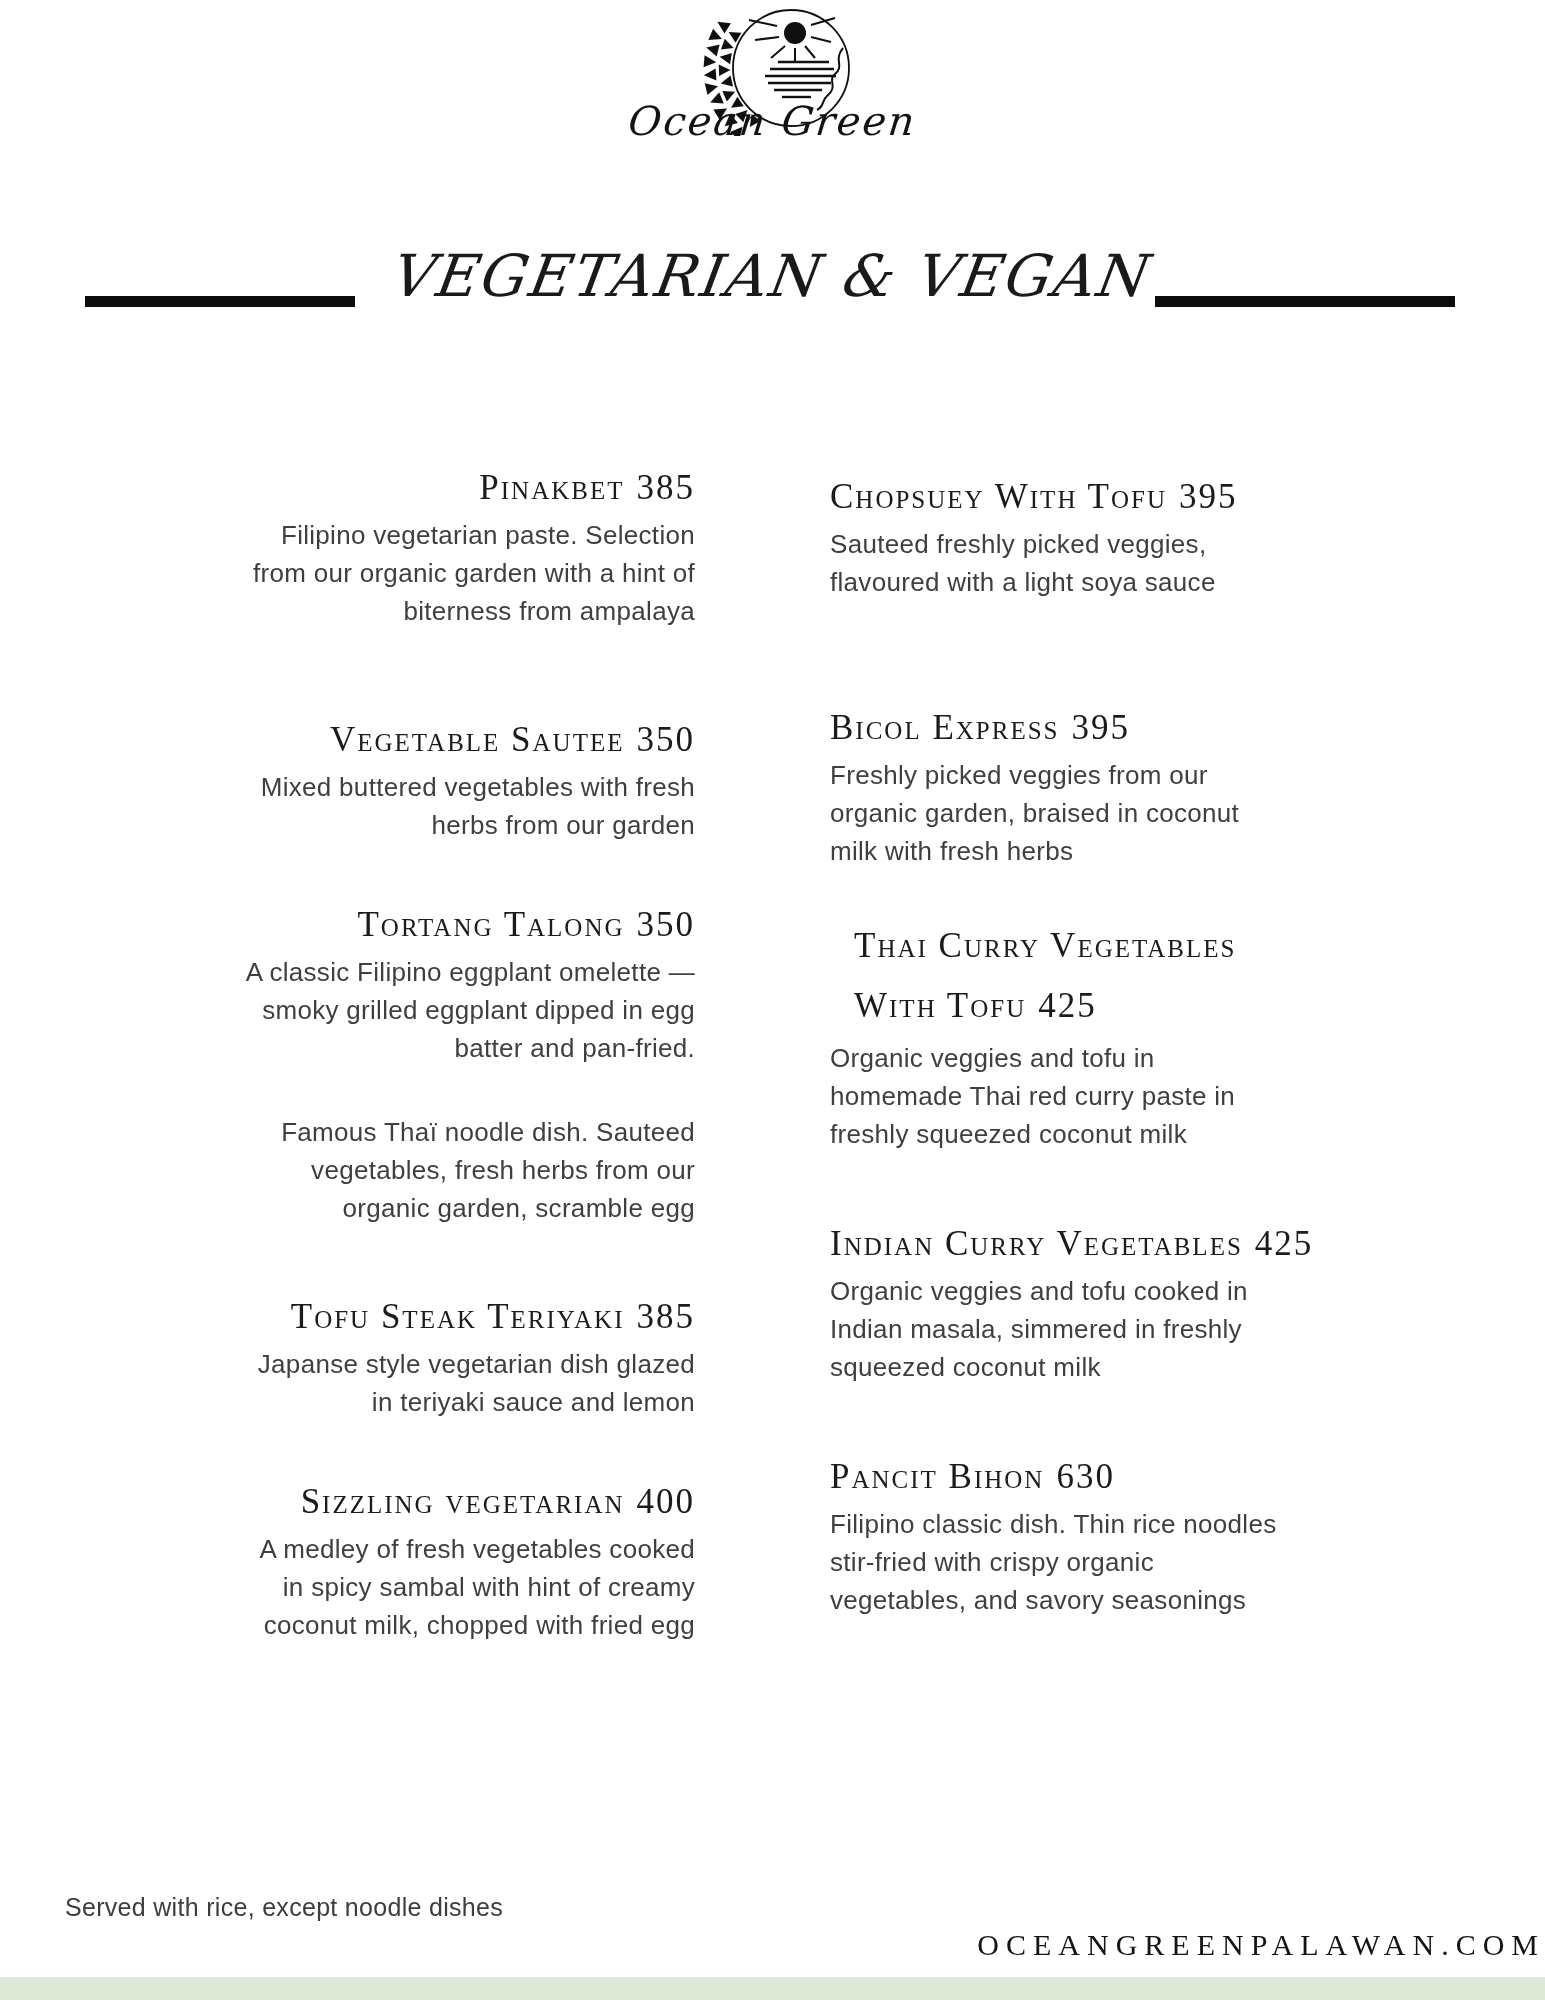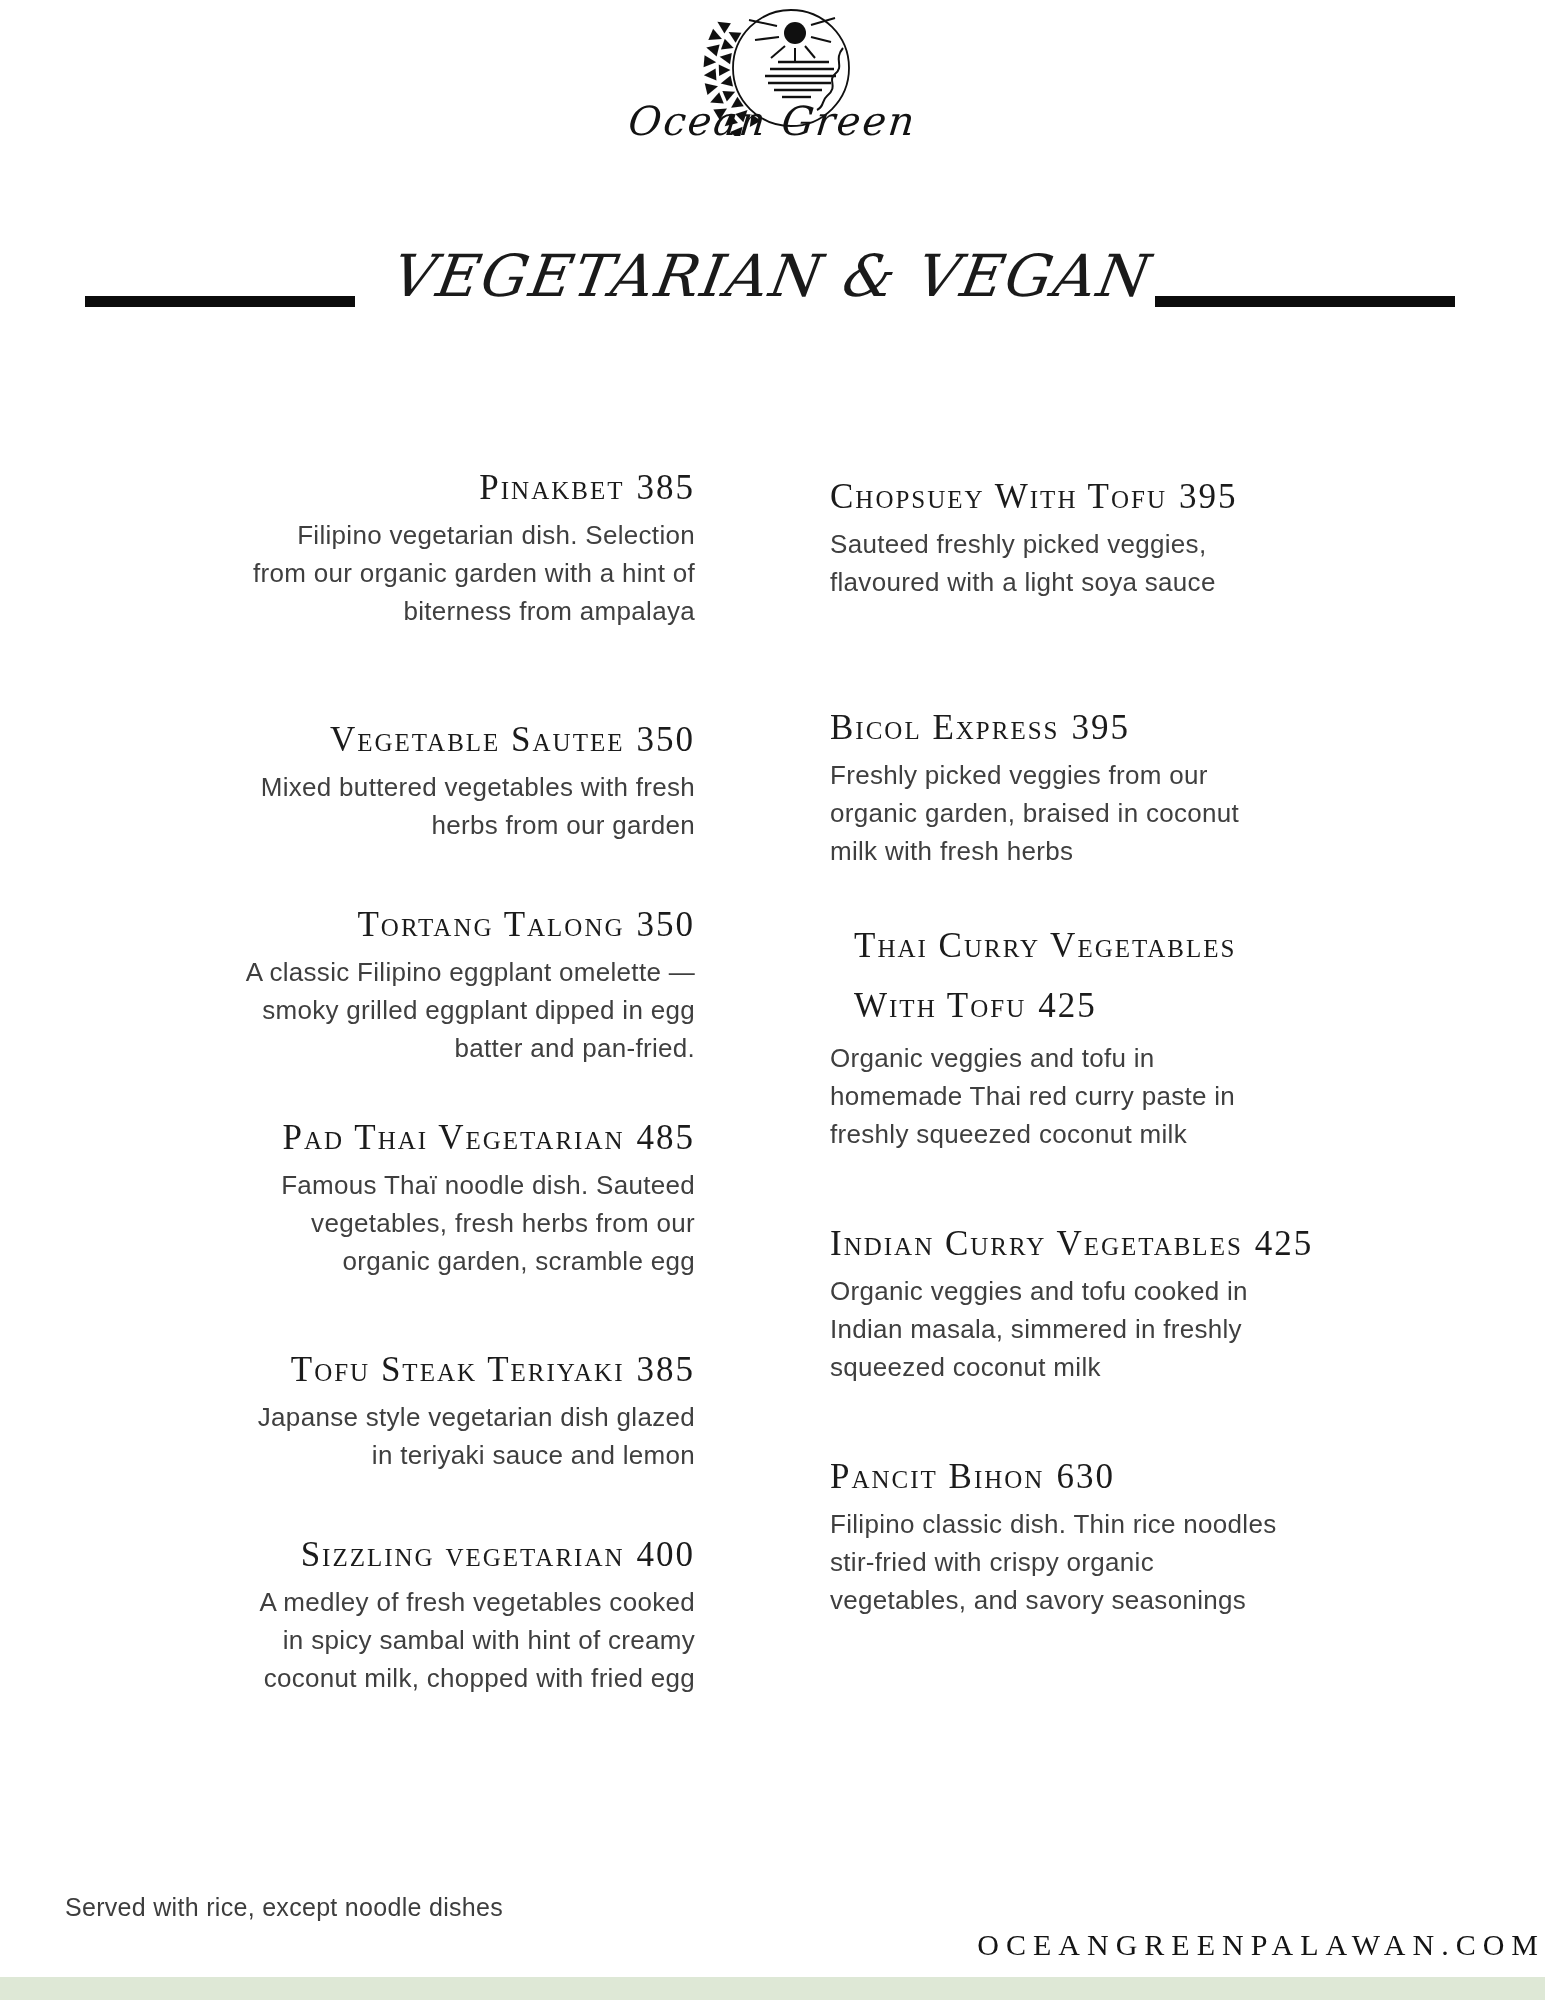--- a/index.html
+++ b/index.html
@@ -145,40 +145,39 @@
   <div class="title-bar left"></div>
   <div class="menu-title">VEGETARIAN &amp; VEGAN</div>
   <div class="title-bar right"></div>
 
   <div class="columns">
 
     <div class="col col-left">
 
       <div class="menu-item">
         <h3 class="item-name"><span>Pinakbet</span><span class="price">385</span></h3>
-        <p class="item-desc">Filipino vegetarian dish. Selection
+        <p class="item-desc">Filipino vegetarian paste. Selection
 from our organic garden with a hint of
 biterness from ampalaya</p>
       </div>
 
       <div class="menu-item">
         <h3 class="item-name"><span>Vegetable Sautee</span><span class="price">350</span></h3>
         <p class="item-desc">Mixed buttered vegetables with fresh
 herbs from our garden</p>
       </div>
 
       <div class="menu-item">
         <h3 class="item-name"><span>Tortang Talong</span><span class="price">350</span></h3>
         <p class="item-desc">A classic Filipino eggplant omelette —
 smoky grilled eggplant dipped in egg
 batter and pan-fried.</p>
       </div>
 
       <div class="menu-item">
-        <h3 class="item-name"><span>Pad Thai Vegetarian</span><span class="price">485</span></h3>
         <p class="item-desc">Famous Thaï noodle dish. Sauteed
 vegetables, fresh herbs from our
 organic garden, scramble egg</p>
       </div>
 
       <div class="menu-item">
         <h3 class="item-name"><span>Tofu Steak Teriyaki</span><span class="price">385</span></h3>
         <p class="item-desc">Japanse style vegetarian dish glazed
 in teriyaki sauce and lemon</p>
       </div>

